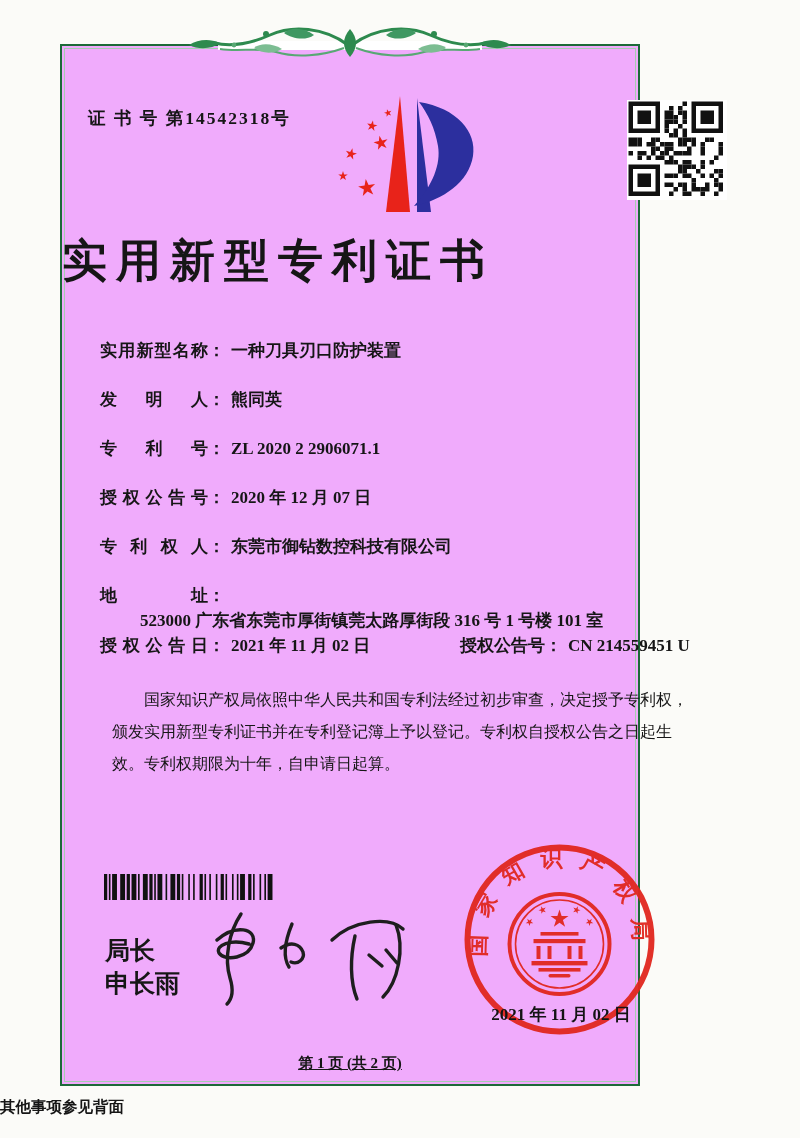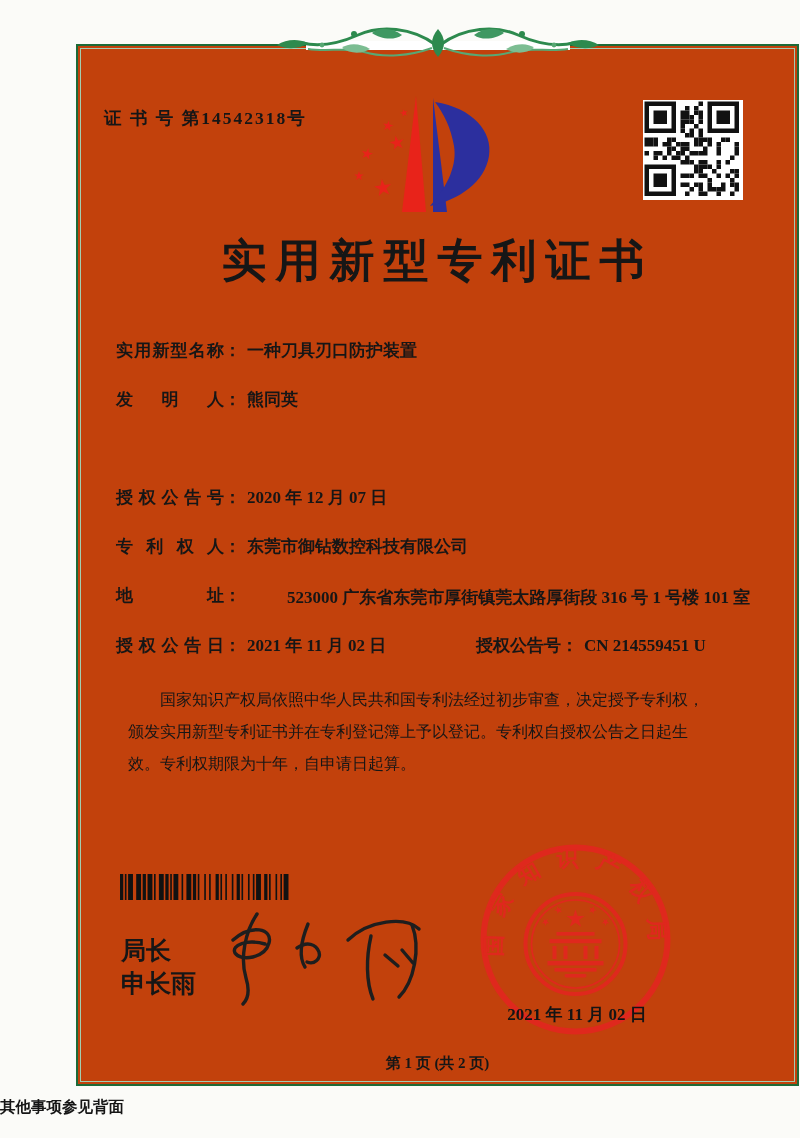--- a/index.html
+++ b/index.html
@@ -1,45 +1,45 @@
 <!DOCTYPE html>
 <html><head>
 <meta charset="utf-8">
 <style>
   html,body{margin:0;padding:0;background:#fbfbf8;}
   body{width:800px;height:1138px;position:relative;overflow:hidden;
        font-family:"Liberation Serif","DejaVu Serif",serif;color:#161616;}
   .abs{position:absolute;}
   
-  .frame{left:76px;top:44px;width:723px;height:1042px;border:2.5px solid #1c6a38;box-sizing:border-box;background:#c2410c;}
+  .frame{left:60px;top:44px;width:580px;height:1042px;border:2.5px solid #1c6a38;box-sizing:border-box;background:#f0abfc;}
   .frame-inner{position:absolute;left:2px;top:2px;right:2px;bottom:2px;border:1.5px solid #a3cdb0;}
   .ornament{left:50%;top:-25px;transform:translateX(-50%);}
   
   .cert-no{left:26px;top:60px;font-size:17.5px;font-weight:700;letter-spacing:2px;}
   .logo{left:268px;top:46px;}
   .qr{left:565px;top:54px;}
   
-  .title{left:0;top:185px;width:100%;text-align:center;font-size:45px;font-weight:700;letter-spacing:9px;}
+  .title{left:0;top:185px;width:100%;text-align:left;font-size:45px;font-weight:700;letter-spacing:9px;}
   
   .field{font-size:17px;font-weight:600;white-space:nowrap;}
   .flabel{display:inline-block;width:108px;text-align:justify;text-align-last:justify;}
   .fcolon{margin:0 6px 0 0;}
   .field.wrap{white-space:normal;}
   .field.wrap .fvalue{display:inline-block;width:498px;vertical-align:top;line-height:1.65;margin-left:40px;}
   
   .paras{left:34px;top:622px;width:618px;font-size:16px;line-height:32px;font-weight:500;}
   .paras p{margin:16px;text-indent:2em;}
   
   .barcode{left:40px;top:828px;}
   .officer{left:43px;top:888px;font-size:25px;font-weight:700;line-height:33px;}
   .signature{left:135px;top:852px;}
   
   .seal{left:400px;top:796px;opacity:.95;}
   .seal-date{left:404px;top:957px;width:190px;text-align:center;font-size:17px;font-weight:700;color:#141414;}
-  .page-info{left:0;top:1008px;width:100%;text-align:center;font-size:15px;font-weight:600;}
+  .page-info{left:0;top:1008px;width:100%;text-align:center;font-size:15px;font-weight:600;text-decoration:underline;}
   .back-note{left:0;top:1097px;width:100%;font-size:15.5px;font-weight:600;}
 </style>
 </head>
 <body>
 
 <div class="abs frame">
   <div class="frame-inner"></div>
 
   <svg class="abs ornament" width="340" height="48" viewBox="0 0 340 48">
     <rect x="38" y="20" width="264" height="9" fill="#ffffff"></rect>
@@ -208,20 +208,23 @@
   </svg>
 
   <div class="abs title">实用新型专利证书</div>
 
   <div class="abs field" style="left:38px;top:342px">
     <span class="flabel">发明人</span><span class="fcolon">：</span><span class="fvalue">熊同英</span>
   </div>
   <div class="abs field" style="left:38px;top:293px">
     <span class="flabel">实用新型名称</span><span class="fcolon">：</span><span class="fvalue">一种刀具刃口防护装置</span>
   </div>
+  <div class="abs field" style="left:38px;top:391px">
+    <span class="flabel">专利号</span><span class="fcolon">：</span><span class="fvalue">ZL 2020 2 2906071.1</span>
+  </div>
   <div class="abs field" style="left:38px;top:440px">
     <span class="flabel">授权公告号</span><span class="fcolon">：</span><span class="fvalue">2020 年 12 月 07 日</span>
   </div>
   <div class="abs field" style="left:38px;top:489px">
     <span class="flabel">专利权人</span><span class="fcolon">：</span><span class="fvalue">东莞市御钻数控科技有限公司</span>
   </div>
   <div class="abs field wrap" style="left:38px;top:538px">
     <span class="flabel">地址</span><span class="fcolon">：</span><span class="fvalue">523000 广东省东莞市厚街镇莞太路厚街段 316 号 1 号楼 101 室</span>
   </div>
   <div class="abs field" style="left:38px;top:588px">

